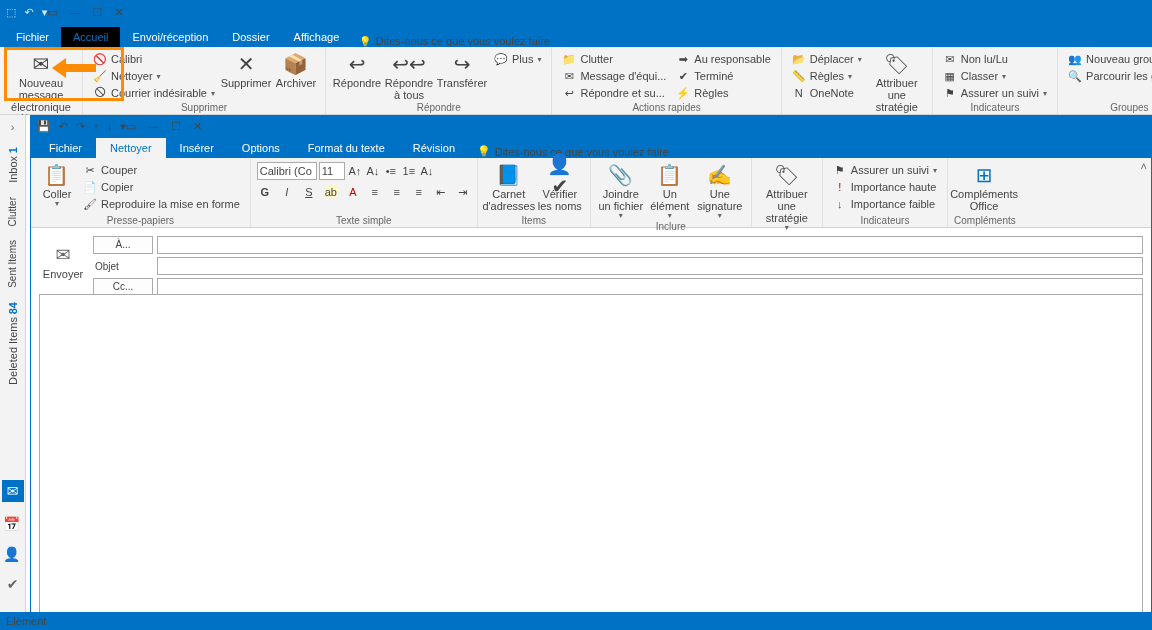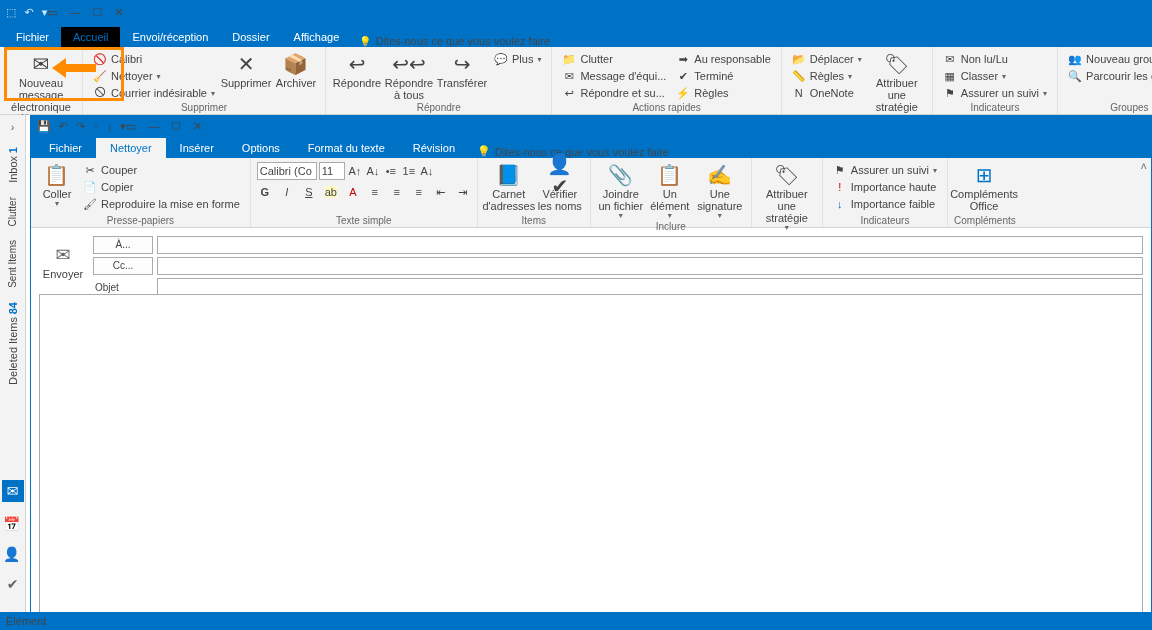--- a/index.html
+++ b/index.html
@@ -435,27 +435,27 @@
           <span class="ic">✉</span>
           <span>Envoyer</span>
         </div>
       </div>
       <div class="addr-col">
         <div class="addr-row">
           <div class="ab">À...</div>
           <input style="">
         </div>
         <div class="addr-row">
+          <div class="lb">Objet</div>
+          <input style="">
+        </div>
+        <div class="addr-row">
           <div class="ab">Cc...</div>
           <input style="">
         </div>
-        <div class="addr-row">
-          <div class="lb">Objet</div>
-          <input style="">
-        </div>
       </div>
     </div>
 
     <div class="body-area"></div>
   </div>
 </div>
 
 <div class="status"><span>Élément</span></div>
 
 </body></html>

